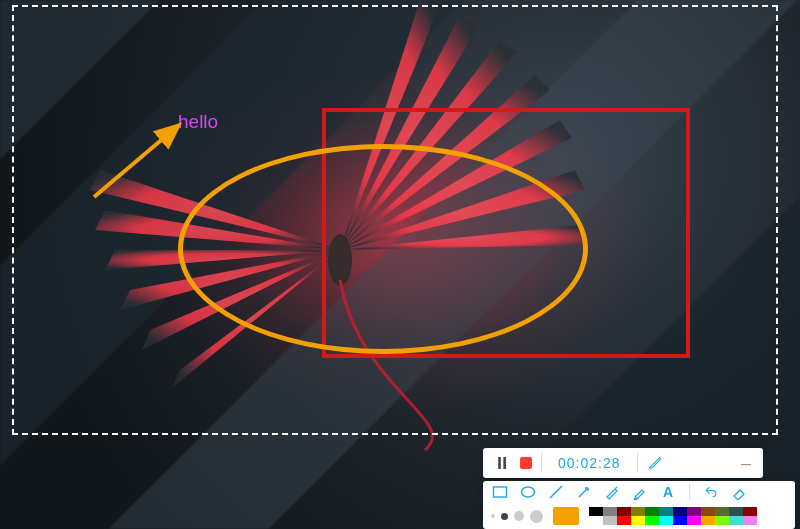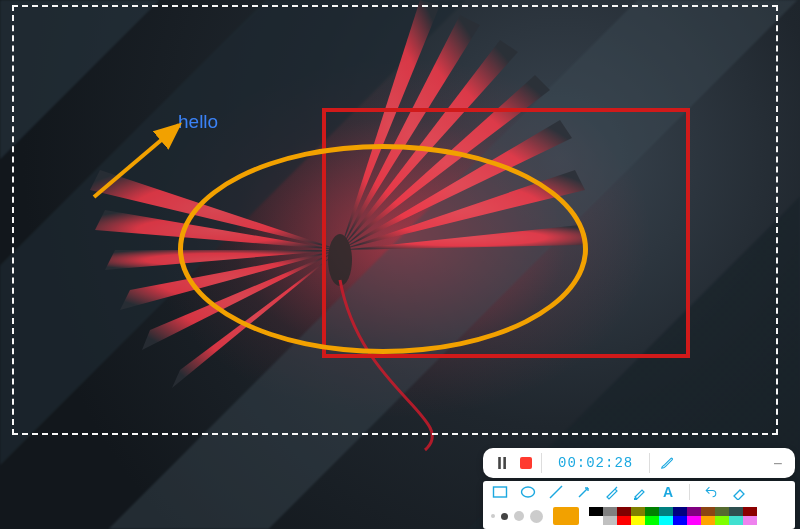--- a/index.html
+++ b/index.html
@@ -42,42 +42,41 @@
   .ann-ellipse {
     position: absolute;
     left: 178px; top: 144px;
     width: 410px; height: 210px;
     border: 5px solid #f2a100;
     border-radius: 50%;
   }
   .ann-text {
     position: absolute;
     left: 178px; top: 111px;
-    color: #3b82f6;
+    color: #d946ef;
     font-size: 19px;
     font-weight: 500;
   }
   .ann-arrow {
     position: absolute;
     left: 84px; top: 119px;
     width: 130px; height: 80px;
     pointer-events:none;
   }
   .float1, .float2 {
     position: absolute;
     background: #fff;
     display: flex;
     align-items: center;
     box-shadow: 0 2px 6px rgba(0,0,0,.25);
   }
   .float1 {
     left: 483px; top: 448px;
-    width: 312px; height: 30px;
-    border-radius: 10px;
-    font-family: Liberation Mono, monospace;
+    width: 280px; height: 30px;
+    border-radius: 3px;
   }
   .float1 .sep { width:1px; height:20px; background:#ddd; }
   .btn { display:flex; align-items:center; justify-content:center; cursor:pointer; }
   .pause-btn { width:26px; height:100%; margin-left:6px; }
   .pause-btn svg { width:9px; height:12px; }
   .stop-btn { width:22px; height:100%; margin-right:4px; }
   .stop-sq { width:12px; height:12px; background:#ff3a2f; border-radius:2px; }
   .timer { flex:0 0 auto; padding:0 16px 0 16px; color:#1ba8e0; font-size:14px; letter-spacing:1px; font-weight:500; }
   .brush-btn { width:34px; height:100%; }
   .brush-btn svg { width:16px; height:16px; }

